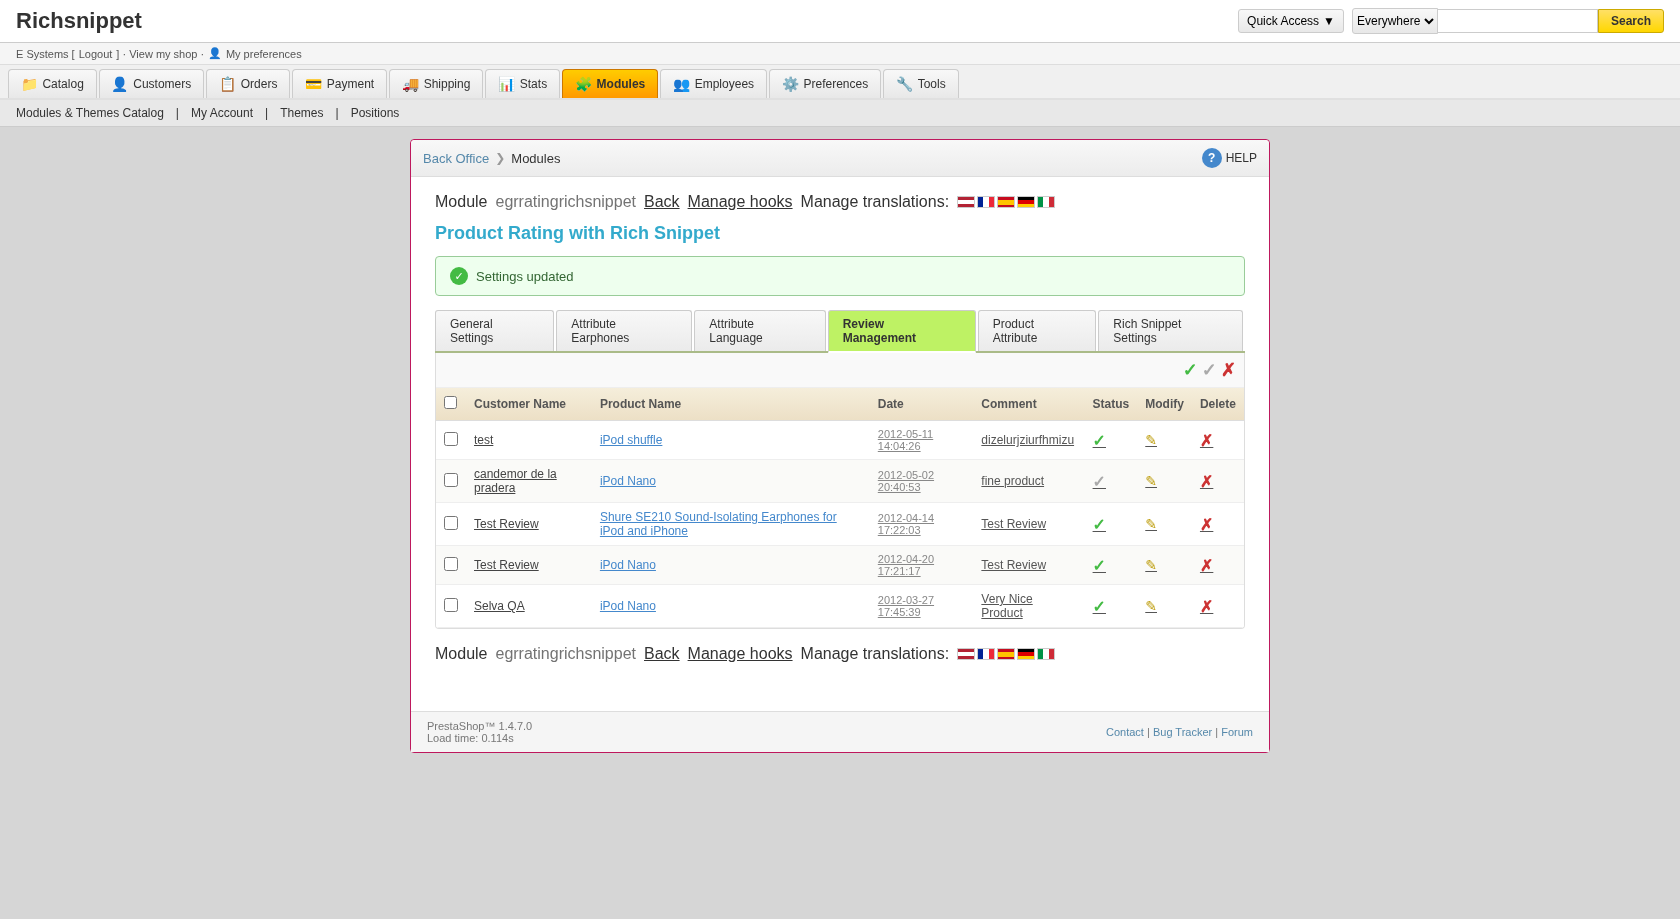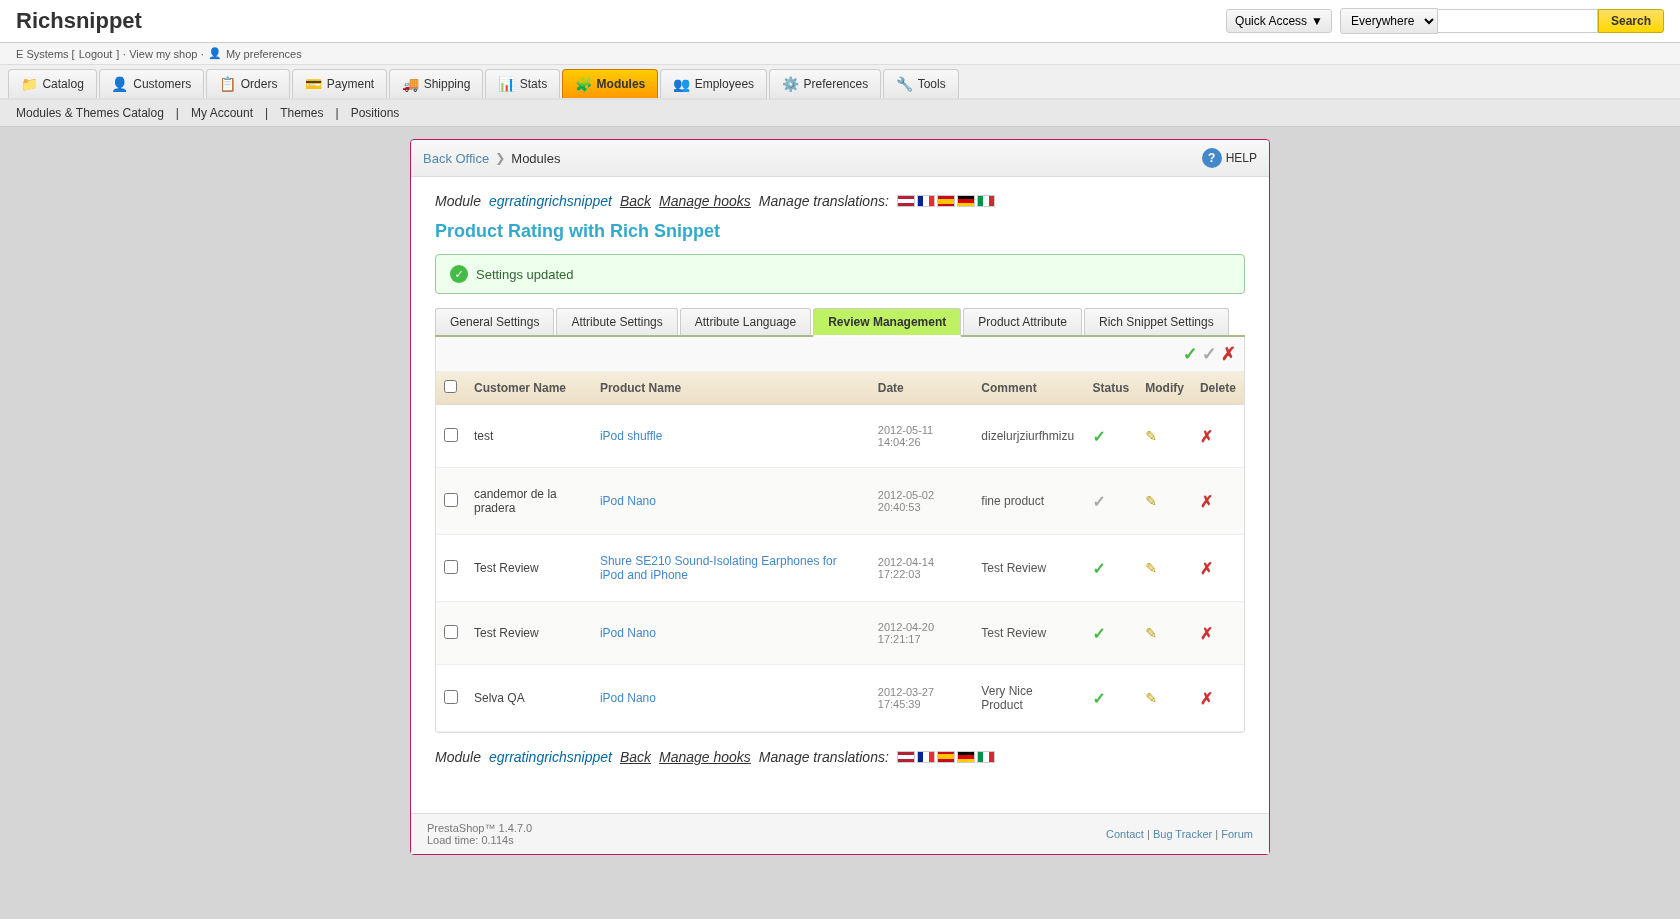--- a/index.html
+++ b/index.html
@@ -43,21 +43,21 @@
       font-size: 12px;
       cursor: pointer;
       display: flex;
       align-items: center;
       gap: 4px;
     }
     #search-scope {
       background: linear-gradient(to bottom, #f8f8f8, #e8e8e8);
       border: 1px solid #ccc;
       border-radius: 3px 0 0 3px;
-      padding: 4px 6px;
+      padding: 4px 0;
       font-size: 12px;
       cursor: pointer;
     }
     #search-input {
       border: 1px solid #ccc;
       border-left: none;
       padding: 4px 6px;
       font-size: 12px;
       width: 160px;
     }
@@ -175,25 +175,24 @@
     
     #content-area {
       padding: 16px 24px;
     }
     
     .module-bar {
       display: flex;
       align-items: center;
       gap: 8px;
       margin-bottom: 12px;
-      font-size: 14px;
-      font-style: italic;
+      font-size: 16px;
     }
     .module-bar span { color: #333; }
-    .module-bar .module-name { color: #0369a1; }
+    .module-bar .module-name { color: #737373; }
     .module-bar a { color: #333; text-decoration: underline; cursor: pointer; }
     .module-bar .flags { display: flex; gap: 2px; align-items: center; }
     .flag {
       width: 18px;
       height: 12px;
       display: inline-block;
       border: 1px solid #ccc;
       font-size: 9px;
       overflow: hidden;
       cursor: pointer;
@@ -295,24 +294,25 @@
       font-weight: bold;
       color: #555;
     }
     tbody tr {
       background: #fff;
     }
     tbody tr:nth-child(even) {
       background: #fafaf8;
     }
     tbody td {
-      padding: 19px 8px;
+      padding: 7px 8px;
       border-bottom: 1px solid #eee;
       color: #555;
       vertical-align: middle;
+      text-decoration: underline;
     }
     tbody td.customer-name { color: #444; }
     tbody td.product-name { color: #4488cc; }
     tbody td.date-col { color: #888; font-size: 11px; }
     tbody td.comment-col { color: #555; }
     .status-check { color: #44bb44; font-size: 16px; font-weight: bold; }
     .modify-icon {
       color: #bb9900;
       cursor: pointer;
       font-size: 14px;
@@ -461,21 +461,21 @@
 
       <div class="page-title">Product Rating with Rich Snippet</div>
 
       <div class="success-box">
         <div class="success-icon">✓</div>
         <span>Settings updated</span>
       </div>
 
       <div class="tabs">
         <div class="tab">General Settings</div>
-        <div class="tab">Attribute Settings</div>
+        <div class="tab">Attribute Earphones</div>
         <div class="tab">Attribute Language</div>
         <div class="tab active">Review Management</div>
         <div class="tab">Product Attribute</div>
         <div class="tab">Rich Snippet Settings</div>
       </div>
 
       <div class="table-container">
         <div class="table-action-row">
           <span class="check-all-green">✓</span>
           <span class="check-all-gray">✓</span>

